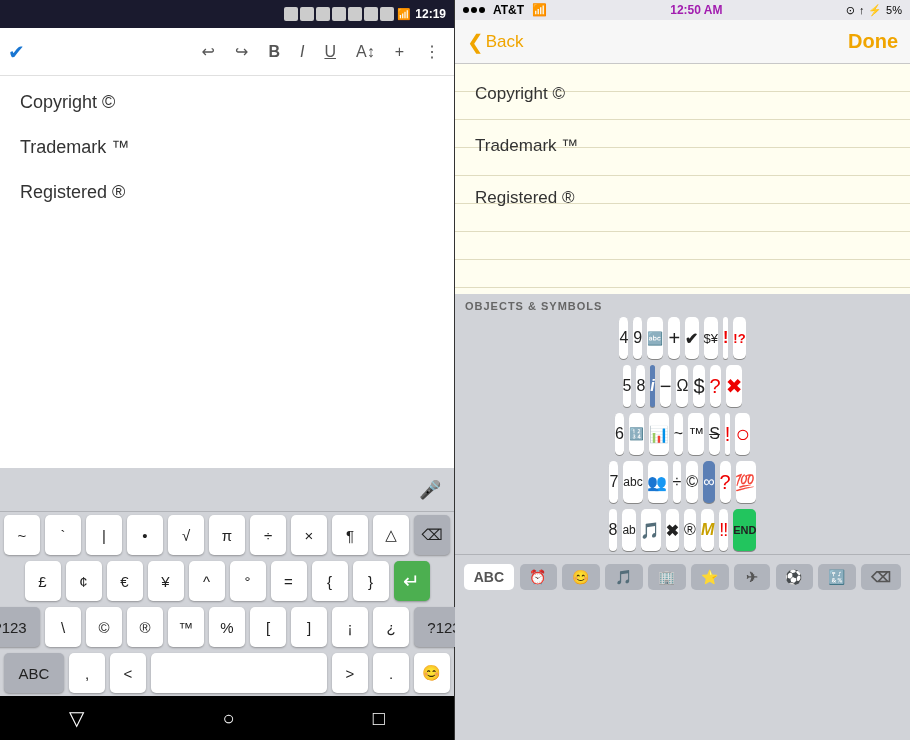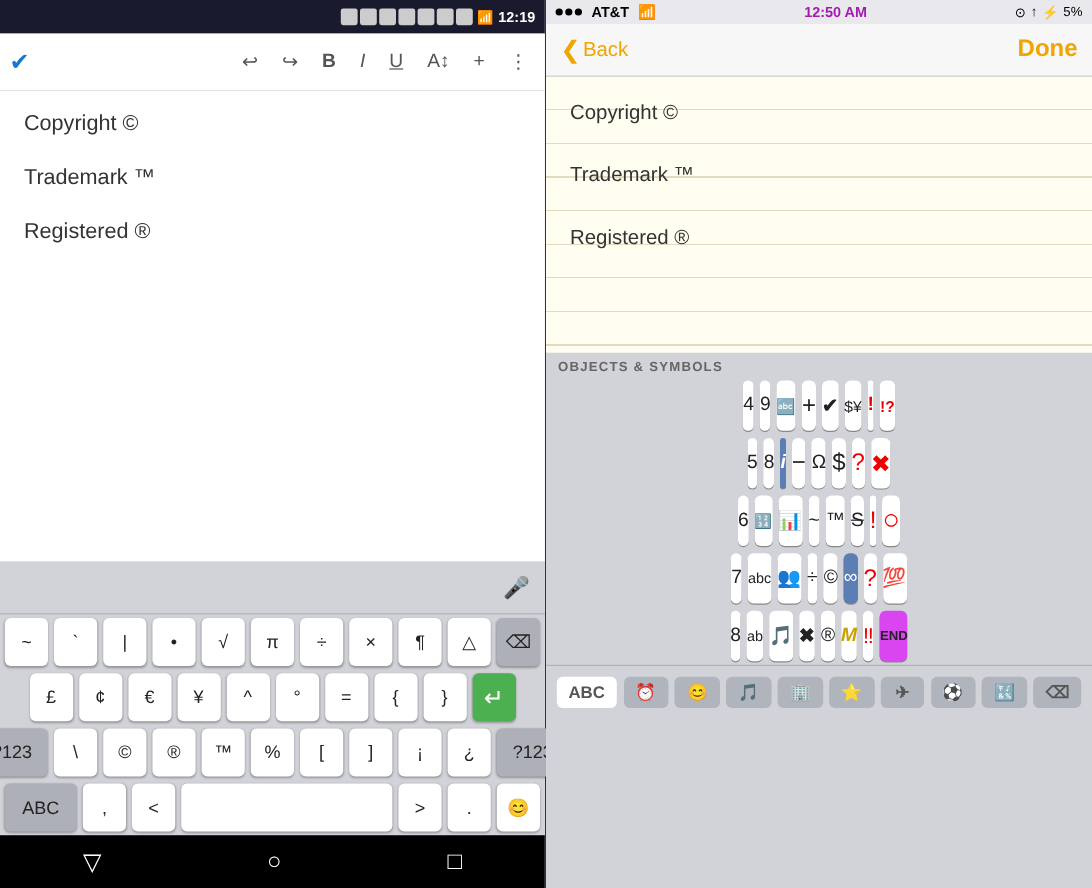--- a/index.html
+++ b/index.html
@@ -500,21 +500,21 @@
     </div>
 
     <div class="keyboard-row">
       <span class="emoji-key light">8</span>
       <span class="emoji-key light" style="font-size:12px;">ab</span>
       <span class="emoji-key light">🎵</span>
       <span class="emoji-key light" style="font-weight:bold;">✖</span>
       <span class="emoji-key light">®</span>
       <span class="emoji-key light" style="font-style:italic;font-weight:bold;color:#c8a000;">M</span>
       <span class="emoji-key light red" style="color:#e00;font-size:18px;">‼</span>
-      <span class="emoji-key light" style="font-size:11px;font-weight:bold;background:#d946ef;">END</span>
+      <span class="emoji-key light" style="font-size:11px;font-weight:bold;background:#22c55e;">END</span>
     </div>
 
     <div class="ios-bottom-bar">
       <span class="bottom-key abc">ABC</span>
       <span class="bottom-key">⏰</span>
       <span class="bottom-key">😊</span>
       <span class="bottom-key">🎵</span>
       <span class="bottom-key">🏢</span>
       <span class="bottom-key">⭐</span>
       <span class="bottom-key">✈</span>

